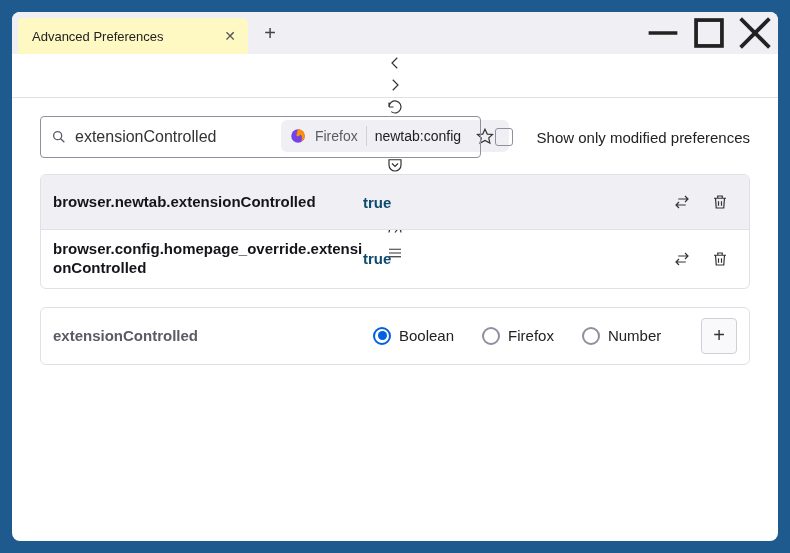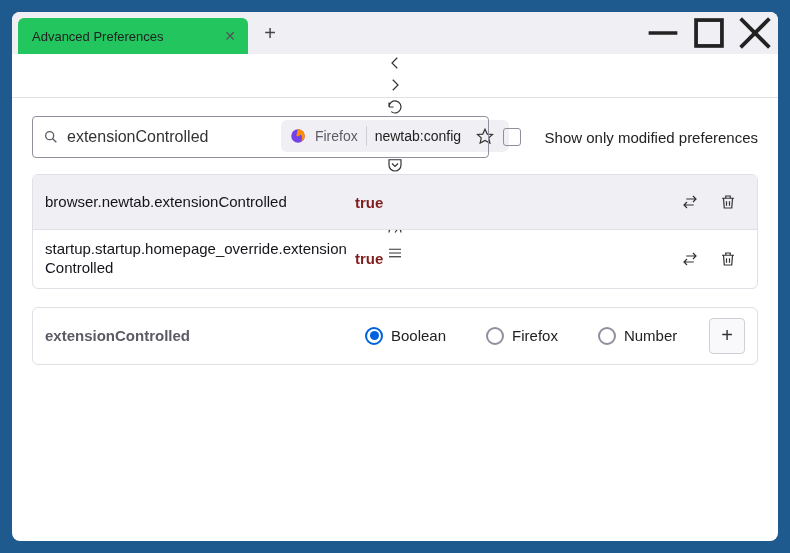--- a/index.html
+++ b/index.html
@@ -23,21 +23,21 @@
 .tab-bar {
   display: flex;
   align-items: center;
   background: #f0f0f4;
   height: 42px;
   padding: 0 0 0 6px;
 }
 .tab {
   display: flex;
   align-items: center;
-  background: #22c55e;
+  background: #fef9c3;
   border-radius: 6px 6px 0 0;
   height: 36px;
   margin-top: 6px;
   padding: 0 10px 0 14px;
   min-width: 230px;
   font-size: 13px;
   color: #222;
 }
 .tab span.label { flex: 1; }
 .tab .close { width:16px; font-size:14px; color:#555; text-align:center; cursor:pointer;}
@@ -53,50 +53,50 @@
 .tbtn svg {width:18px;height:18px;stroke:#333;fill:none;stroke-width:1.6;}
 .urlbar {
   flex:1; display:flex; align-items:center; height:34px;
   background:#f0f0f4; border-radius:6px; margin:0 6px; padding:0 8px; gap:8px;
 }
 .fx-logo { width:18px; height:18px; }
 .fx-label { font-size:14px; color:#5b5b66; }
 .vsep { width:1px; height:20px; background:#cfcfd8; }
 .url-text { font-size:14px; color:#222; }
 .star { margin-left:auto; }
-.content { padding:18px 20px; }
+.content { padding:18px 28px; }
 .searchrow { display:flex; align-items:center; gap:14px; margin-bottom:16px;}
 .searchbox {
   flex:1; display:flex; align-items:center;
   border:1px solid #8f8f9d; border-radius:4px; height:42px; padding:0 10px;
   max-width: 470px;
 }
 .searchbox svg{width:16px;height:16px;stroke:#5b5b66;fill:none;stroke-width:2;}
 .searchbox .txt { margin-left:8px; font-size:16px; color:#333; }
 .chkwrap { display:flex; align-items:center; gap:24px; font-size:15px; color:#222;}
 .chk { width:18px; height:18px; border:1.5px solid #8f8f9d; border-radius:3px; display:inline-block;}
 .pref-list { border:1px solid #e0e0e6; border-radius:6px; margin-bottom:18px;}
 .pref-row {
   display:flex; align-items:center; padding:10px 12px; min-height:44px;
 }
 .pref-row:nth-child(odd){ background:#f0f0f4; }
 .pref-row + .pref-row { border-top:1px solid #e0e0e6; }
-.pref-name { font-weight:400; font-size:15px; color:#15141a; width:310px; word-break:break-all; line-height:1.25;}
-.pref-val { font-weight:700; font-size:15px; color:#7f1d1d; flex:1; }
+.pref-name { font-weight:700; font-size:15px; color:#15141a; width:310px; word-break:break-all; line-height:1.25;}
+.pref-val { font-weight:700; font-size:15px; color:#0c4a6e; flex:1; }
 .row-actions { display:flex; gap:4px; }
 .iconbtn {
   width:34px; height:34px; border-radius:4px; display:flex; align-items:center; justify-content:center;
 }
 .iconbtn svg{width:18px;height:18px;stroke:#333;fill:none;stroke-width:1.6;}
 .newpref-row {
   border:1px solid #e0e0e6; border-radius:6px; display:flex; align-items:center;
   padding:10px 12px; gap:10px;
 }
 .newpref-name { font-weight:700; font-size:15px; color:#5b5b66; width:310px;}
-.radios { display:flex; align-items:center; gap:40px; flex:1; }
+.radios { display:flex; align-items:center; gap:28px; flex:1; }
 .radio { display:flex; align-items:center; gap:8px; font-size:15px; color:#222;}
 .rdot { width:18px; height:18px; border:2px solid #8f8f9d; border-radius:50%; display:inline-flex; align-items:center; justify-content:center;}
 .rdot.sel { border-color:#0060df;}
 .rdot.sel::after{content:"";width:9px;height:9px;background:#0060df;border-radius:50%;}
 .addbtn { width:36px; height:36px; border:1px solid #cfcfd8; border-radius:4px; background:#f9f9fb; display:flex; align-items:center; justify-content:center; font-size:20px; color:#333;}
 .ext-icon{width:18px;height:18px;background:#4CAF50;border-radius:3px;display:flex;align-items:center;justify-content:center;}
 .ext-icon::after{content:"✓";color:#fff;font-size:11px;font-weight:bold;}
 </style>
 </head>
 <body>
@@ -217,21 +217,21 @@
               </svg>
           </div>
           <div class="iconbtn">
             <svg viewBox="0 0 24 24">
                 <path d="M4 7h16M9 7V4h6v3M6 7l1 13h10l1-13M10 11v6M14 11v6"></path>
               </svg>
           </div>
         </div>
       </div>
       <div class="pref-row">
-        <div class="pref-name">startup.startup.homepage_override.extensionControlled</div>
+        <div class="pref-name">browser.config.homepage_override.extensionControlled</div>
         <div class="pref-val">true</div>
         <div class="row-actions">
           <div class="iconbtn">
             <svg viewBox="0 0 24 24">
                 <path d="M16 4l4 4-4 4M20 8H7"></path>
                 <path d="M8 20l-4-4 4-4M4 16h13"></path>
               </svg>
           </div>
           <div class="iconbtn">
             <svg viewBox="0 0 24 24">

